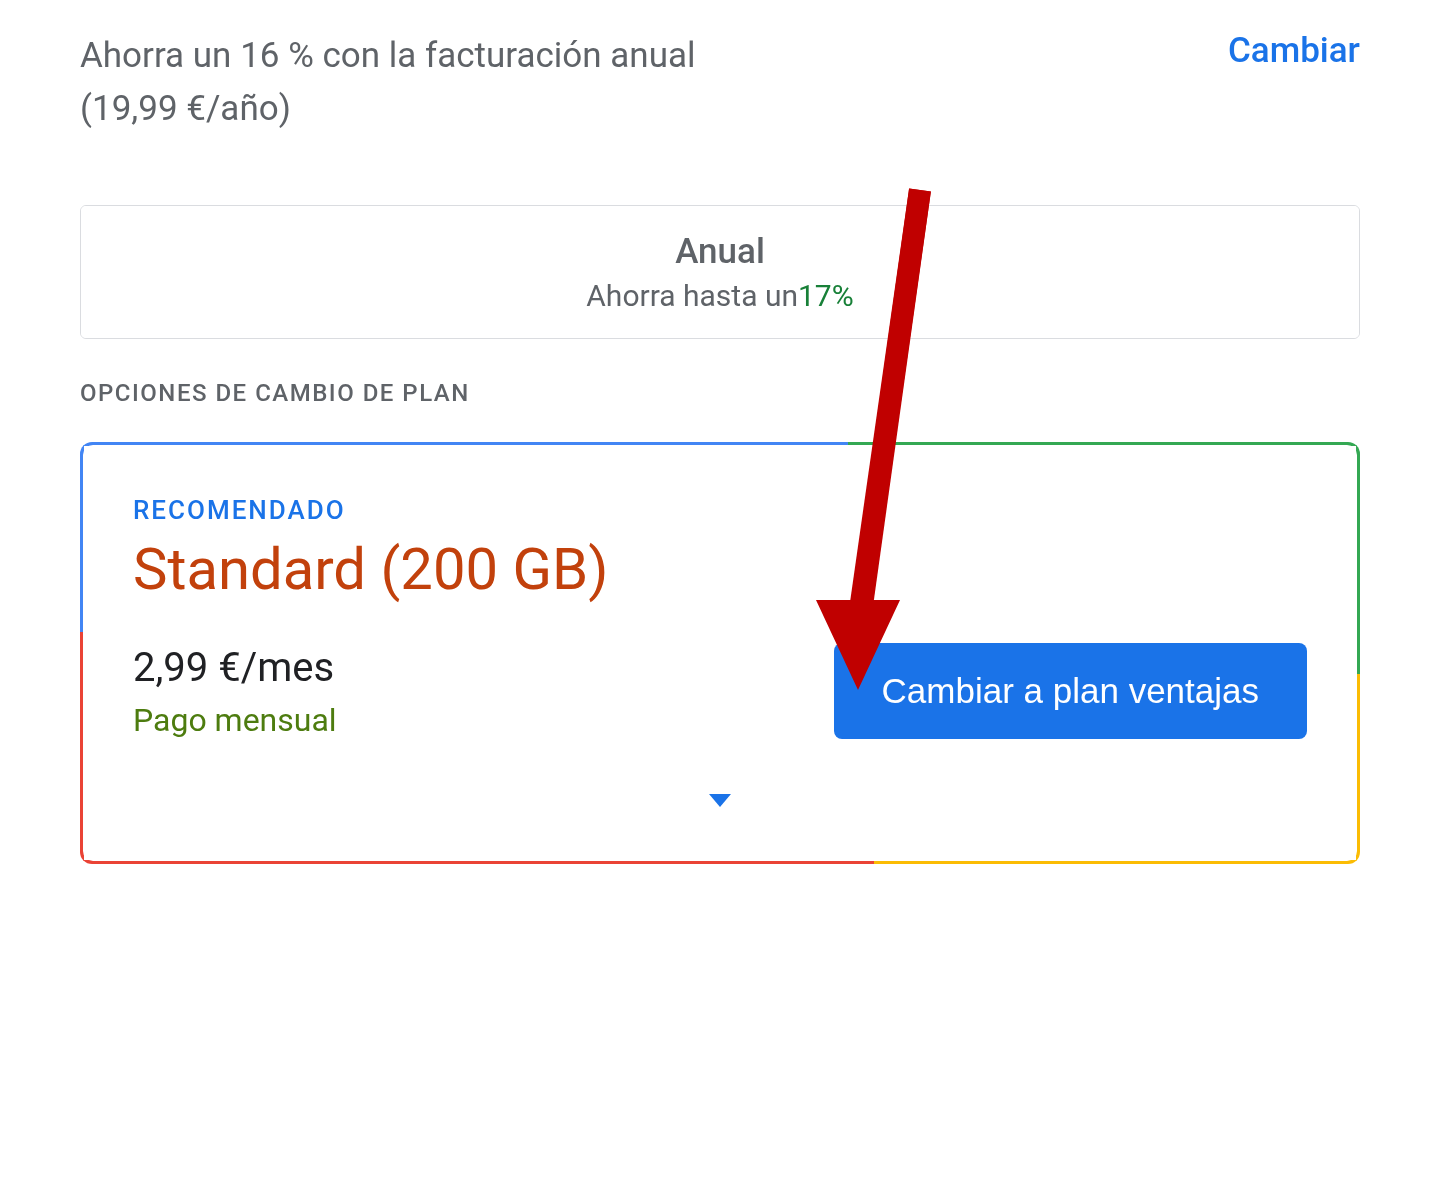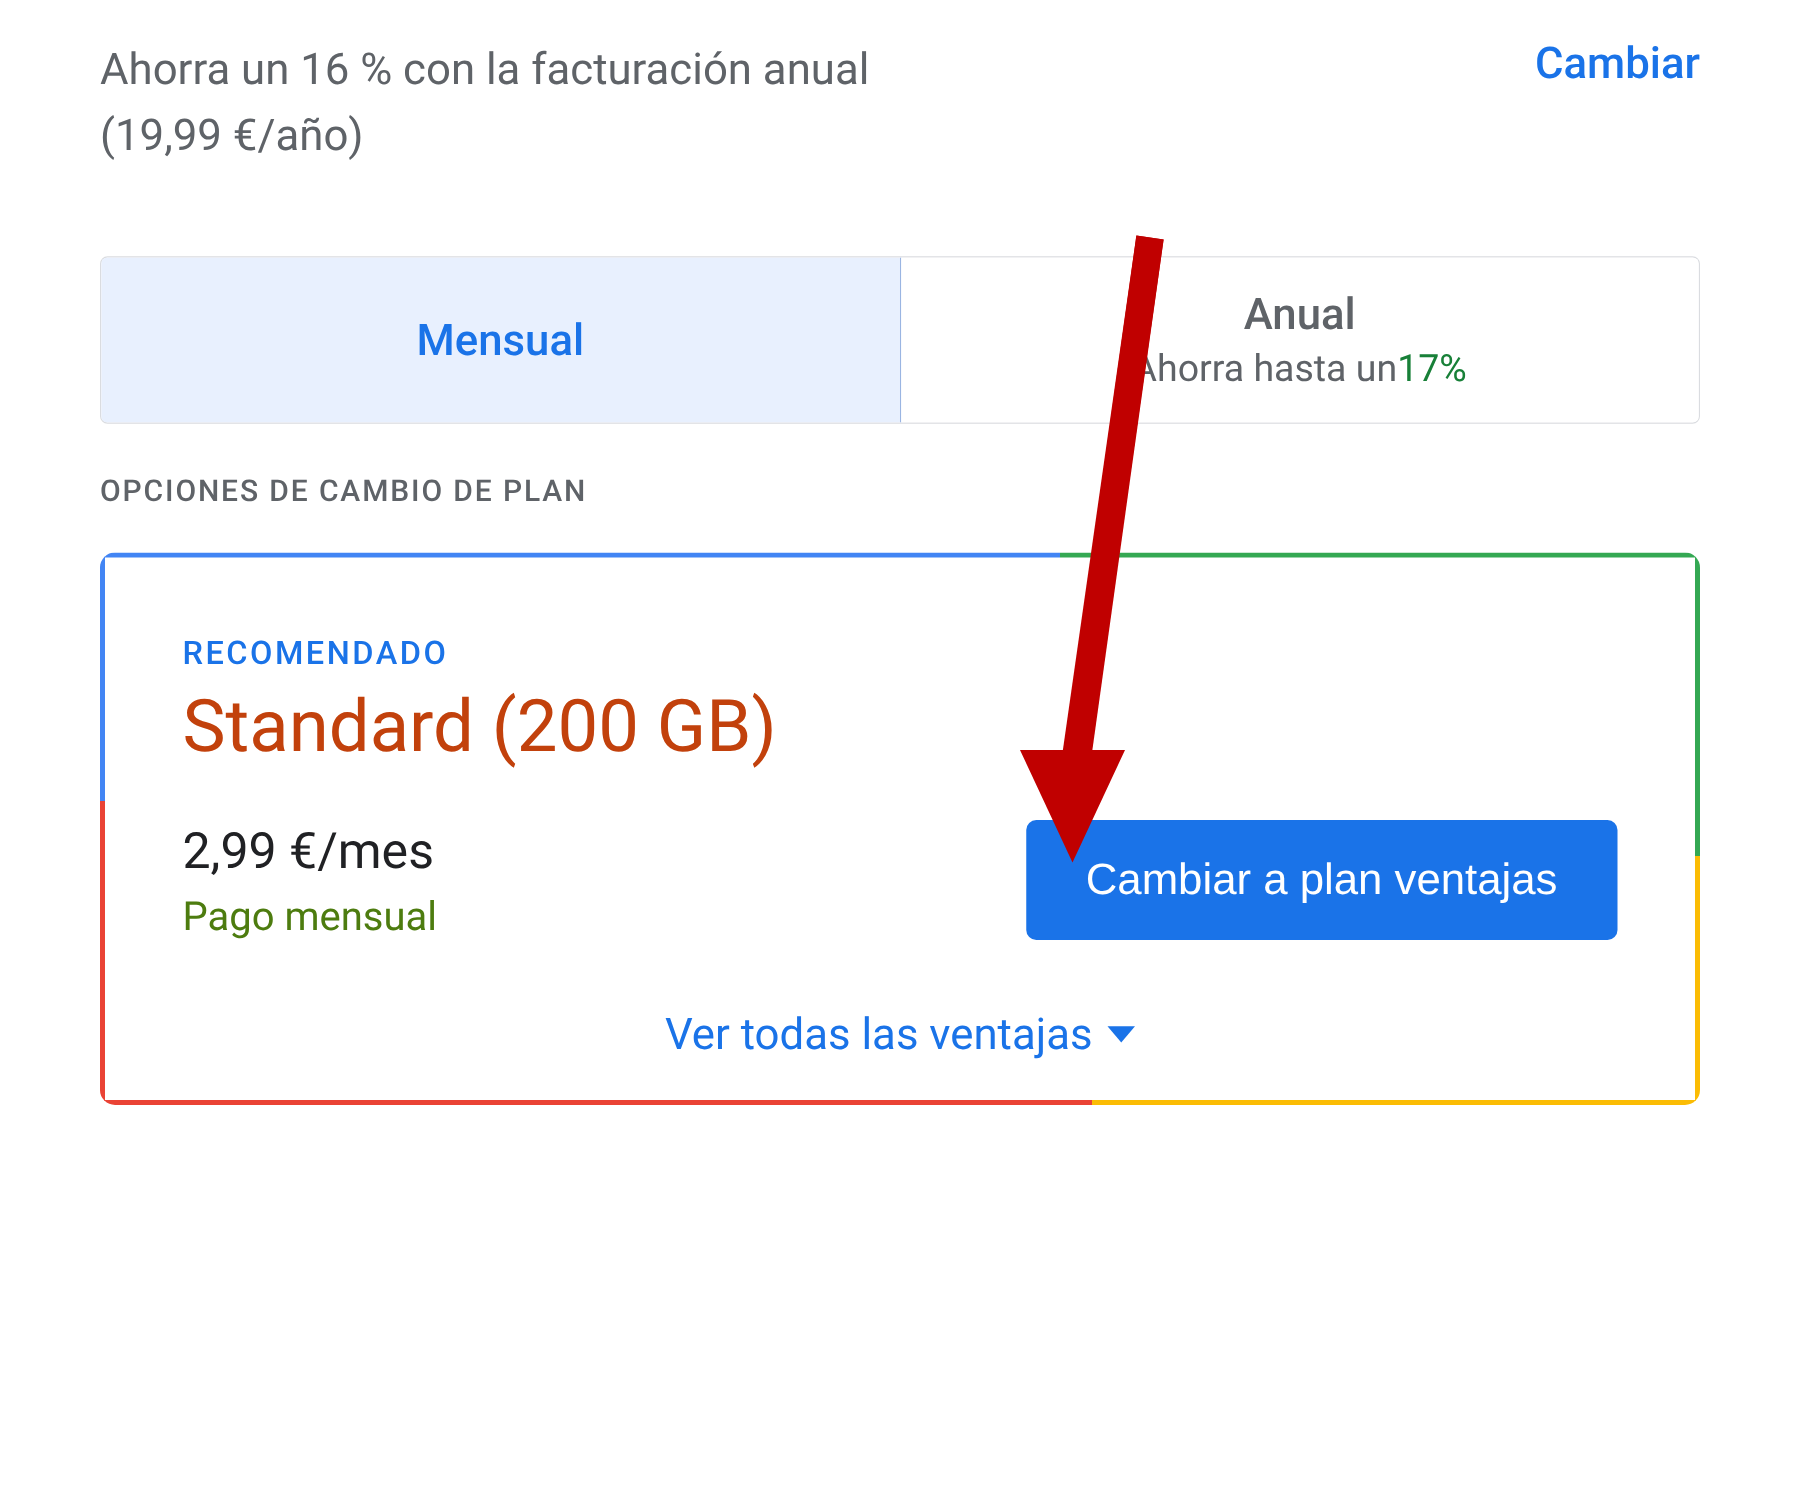--- a/index.html
+++ b/index.html
@@ -117,24 +117,24 @@
       position: absolute;
       top: 0;
       left: 0;
       bottom: 0;
       width: 4px;
       background: linear-gradient(to bottom, #4285f4 0%, #4285f4 45%, #ea4335 45%, #ea4335 100%);
     }
     .plan-card-inner {
       background: #fff;
       border-radius: 10px;
-      padding: 50px 50px 20px 50px;
+      padding: 50px 50px 54px 50px;
       position: relative;
       z-index: 1;
-      margin: 16px;
+      margin: 3px;
     }
     .recommended-label {
       font-size: 26px;
       color: #1a73e8;
       letter-spacing: 2px;
       font-weight: 500;
       margin-bottom: 10px;
     }
     .plan-name {
       font-size: 58px;
@@ -195,23 +195,20 @@
   </style>
 </head>
 <body>
 
 <div class="savings-row">
   <div class="savings-text">Ahorra un 16 % con la facturación anual (19,99 €/año)</div>
   <div class="change-link">Cambiar</div>
 </div>
 
 <div class="tabs">
-  <div class="tab tab-monthly">
-    <span class="tab-label">Mensual</span>
-  </div>
   <div class="tab tab-annual">
     <span class="tab-label">Anual</span>
     <span class="tab-sublabel">
       <span>Ahorra hasta un</span><span class="tab-percent">17%</span>
     </span>
   </div>
 </div>
 
 <div class="section-label">OPCIONES DE CAMBIO DE PLAN</div>
 
@@ -224,21 +221,20 @@
     <div class="recommended-label">RECOMENDADO</div>
     <div class="plan-name">Standard (200 GB)</div>
     <div class="plan-row">
       <div>
         <div class="plan-price">2,99 €/mes</div>
         <div class="plan-payment">Pago mensual</div>
       </div>
       <button class="upgrade-button">Cambiar a plan ventajas</button>
     </div>
     <div class="see-benefits">
-      <span>Ver todas las ventajas</span>
       <span class="caret-down"></span>
     </div>
   </div>
 </div>
 
 <svg class="annotation-arrow" width="180" height="530" viewBox="0 0 180 530">
   <defs>
     <marker id="arrowhead" markerWidth="8" markerHeight="8" refX="4" refY="4" orient="auto">
       <polygon points="0 0, 8 4, 0 8" fill="#c00000"></polygon>
     </marker>

